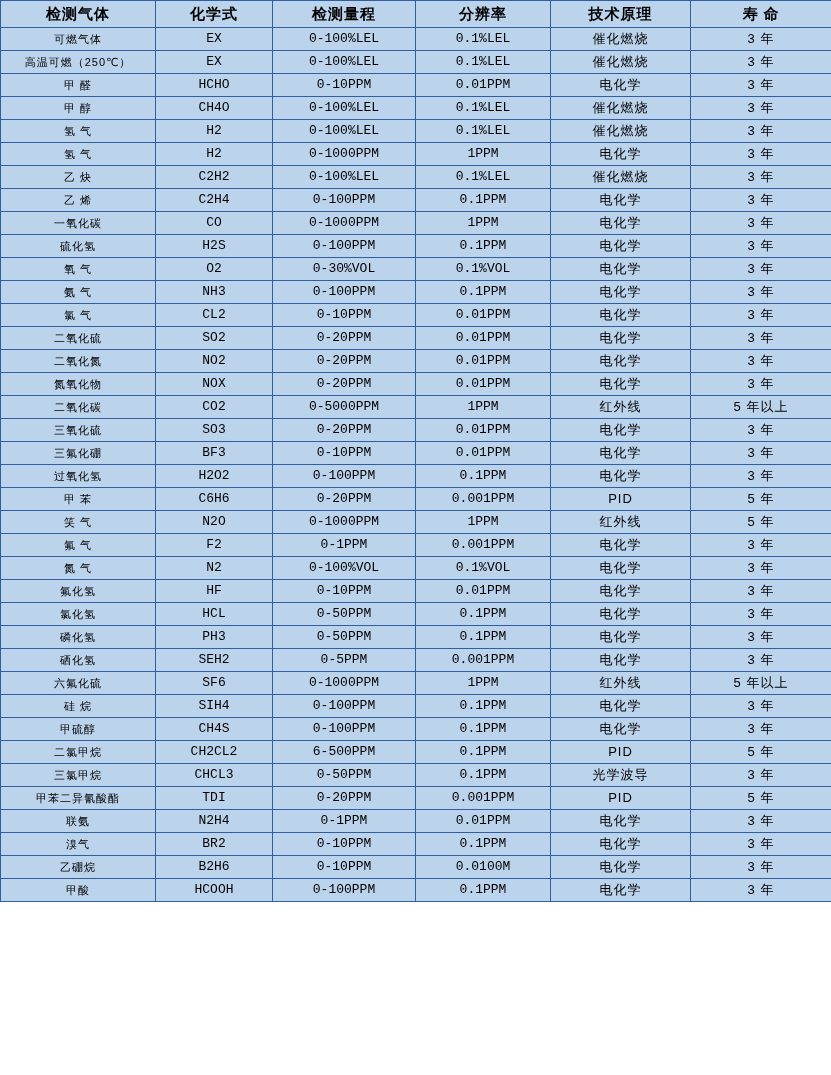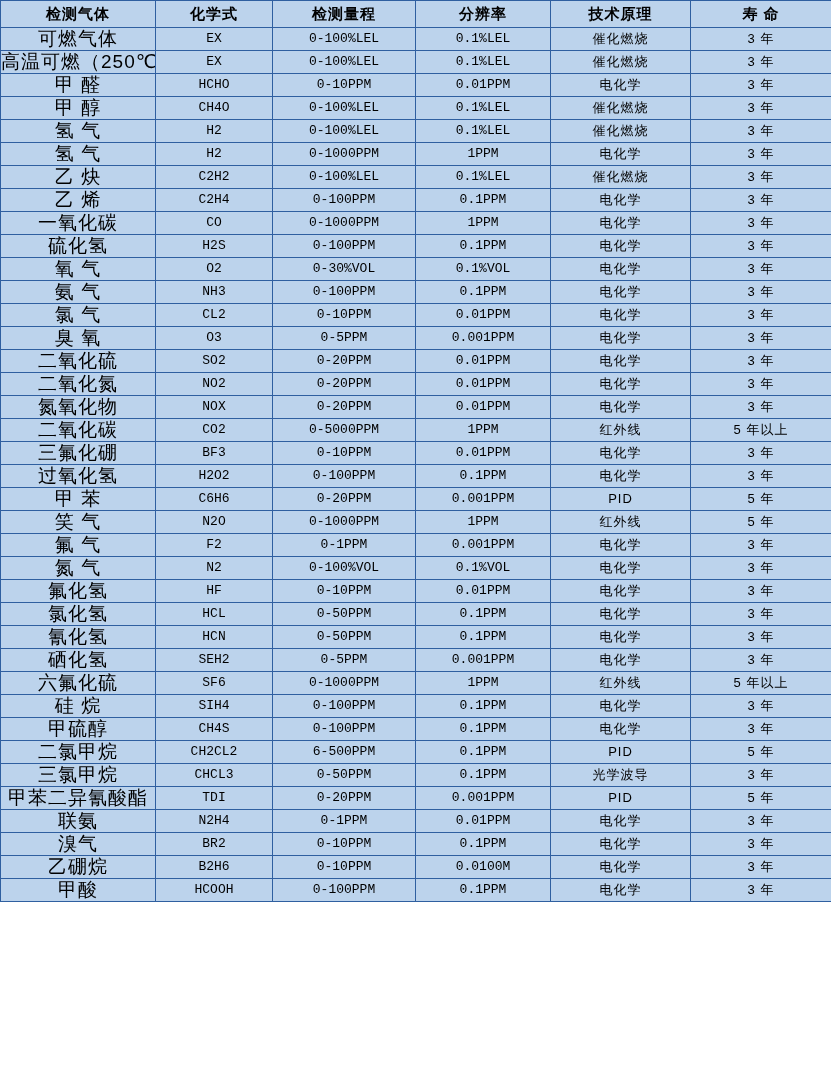--- a/index.html
+++ b/index.html
@@ -29,23 +29,24 @@
     overflow: hidden;
     white-space: nowrap;
   }
   #gas-table thead th {
     height: 26px;
     line-height: 26px;
     font-weight: bold;
     font-size: 15px;
     letter-spacing: 1px;
     background: #bcd3ec;
+    font-family: Liberation Serif, serif;
   }
   td.c-name {
-    font-size: 19px;
+    font-size: 11px;
     letter-spacing: 1px;
   }
   td.c-formula, td.c-range, td.c-res {
     font-family: "Liberation Mono", "DejaVu Sans Mono", monospace;
     font-size: 13px;
   }
   td.c-tech, td.c-life {
     font-size: 13px;
     letter-spacing: 1px;
   }
@@ -177,28 +178,20 @@
       </tr>
       <tr>
         <td class="c-name">氯 气</td>
         <td class="c-formula">CL2</td>
         <td class="c-range">0-10PPM</td>
         <td class="c-res">0.01PPM</td>
         <td class="c-tech">电化学</td>
         <td class="c-life">3 年</td>
       </tr>
       <tr>
-        <td class="c-name">臭 氧</td>
-        <td class="c-formula">O3</td>
-        <td class="c-range">0-5PPM</td>
-        <td class="c-res">0.001PPM</td>
-        <td class="c-tech">电化学</td>
-        <td class="c-life">3 年</td>
-      </tr>
-      <tr>
         <td class="c-name">二氧化硫</td>
         <td class="c-formula">SO2</td>
         <td class="c-range">0-20PPM</td>
         <td class="c-res">0.01PPM</td>
         <td class="c-tech">电化学</td>
         <td class="c-life">3 年</td>
       </tr>
       <tr>
         <td class="c-name">二氧化氮</td>
         <td class="c-formula">NO2</td>
@@ -215,20 +208,28 @@
         <td class="c-tech">电化学</td>
         <td class="c-life">3 年</td>
       </tr>
       <tr>
         <td class="c-name">二氧化碳</td>
         <td class="c-formula">CO2</td>
         <td class="c-range">0-5000PPM</td>
         <td class="c-res">1PPM</td>
         <td class="c-tech">红外线</td>
         <td class="c-life">5 年以上</td>
+      </tr>
+      <tr>
+        <td class="c-name">三氧化硫</td>
+        <td class="c-formula">SO3</td>
+        <td class="c-range">0-20PPM</td>
+        <td class="c-res">0.01PPM</td>
+        <td class="c-tech">电化学</td>
+        <td class="c-life">3 年</td>
       </tr>
       <tr>
         <td class="c-name">三氟化硼</td>
         <td class="c-formula">BF3</td>
         <td class="c-range">0-10PPM</td>
         <td class="c-res">0.01PPM</td>
         <td class="c-tech">电化学</td>
         <td class="c-life">3 年</td>
       </tr>
       <tr>
@@ -281,22 +282,22 @@
       </tr>
       <tr>
         <td class="c-name">氯化氢</td>
         <td class="c-formula">HCL</td>
         <td class="c-range">0-50PPM</td>
         <td class="c-res">0.1PPM</td>
         <td class="c-tech">电化学</td>
         <td class="c-life">3 年</td>
       </tr>
       <tr>
-        <td class="c-name">氰化氢</td>
-        <td class="c-formula">HCN</td>
+        <td class="c-name">磷化氢</td>
+        <td class="c-formula">PH3</td>
         <td class="c-range">0-50PPM</td>
         <td class="c-res">0.1PPM</td>
         <td class="c-tech">电化学</td>
         <td class="c-life">3 年</td>
       </tr>
       <tr>
         <td class="c-name">硒化氢</td>
         <td class="c-formula">SEH2</td>
         <td class="c-range">0-5PPM</td>
         <td class="c-res">0.001PPM</td>

